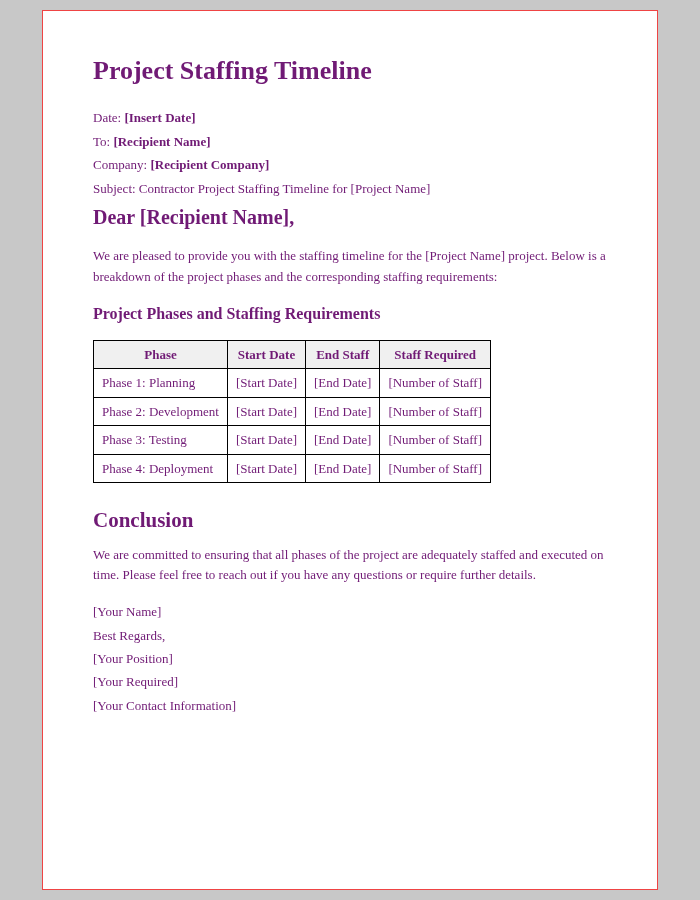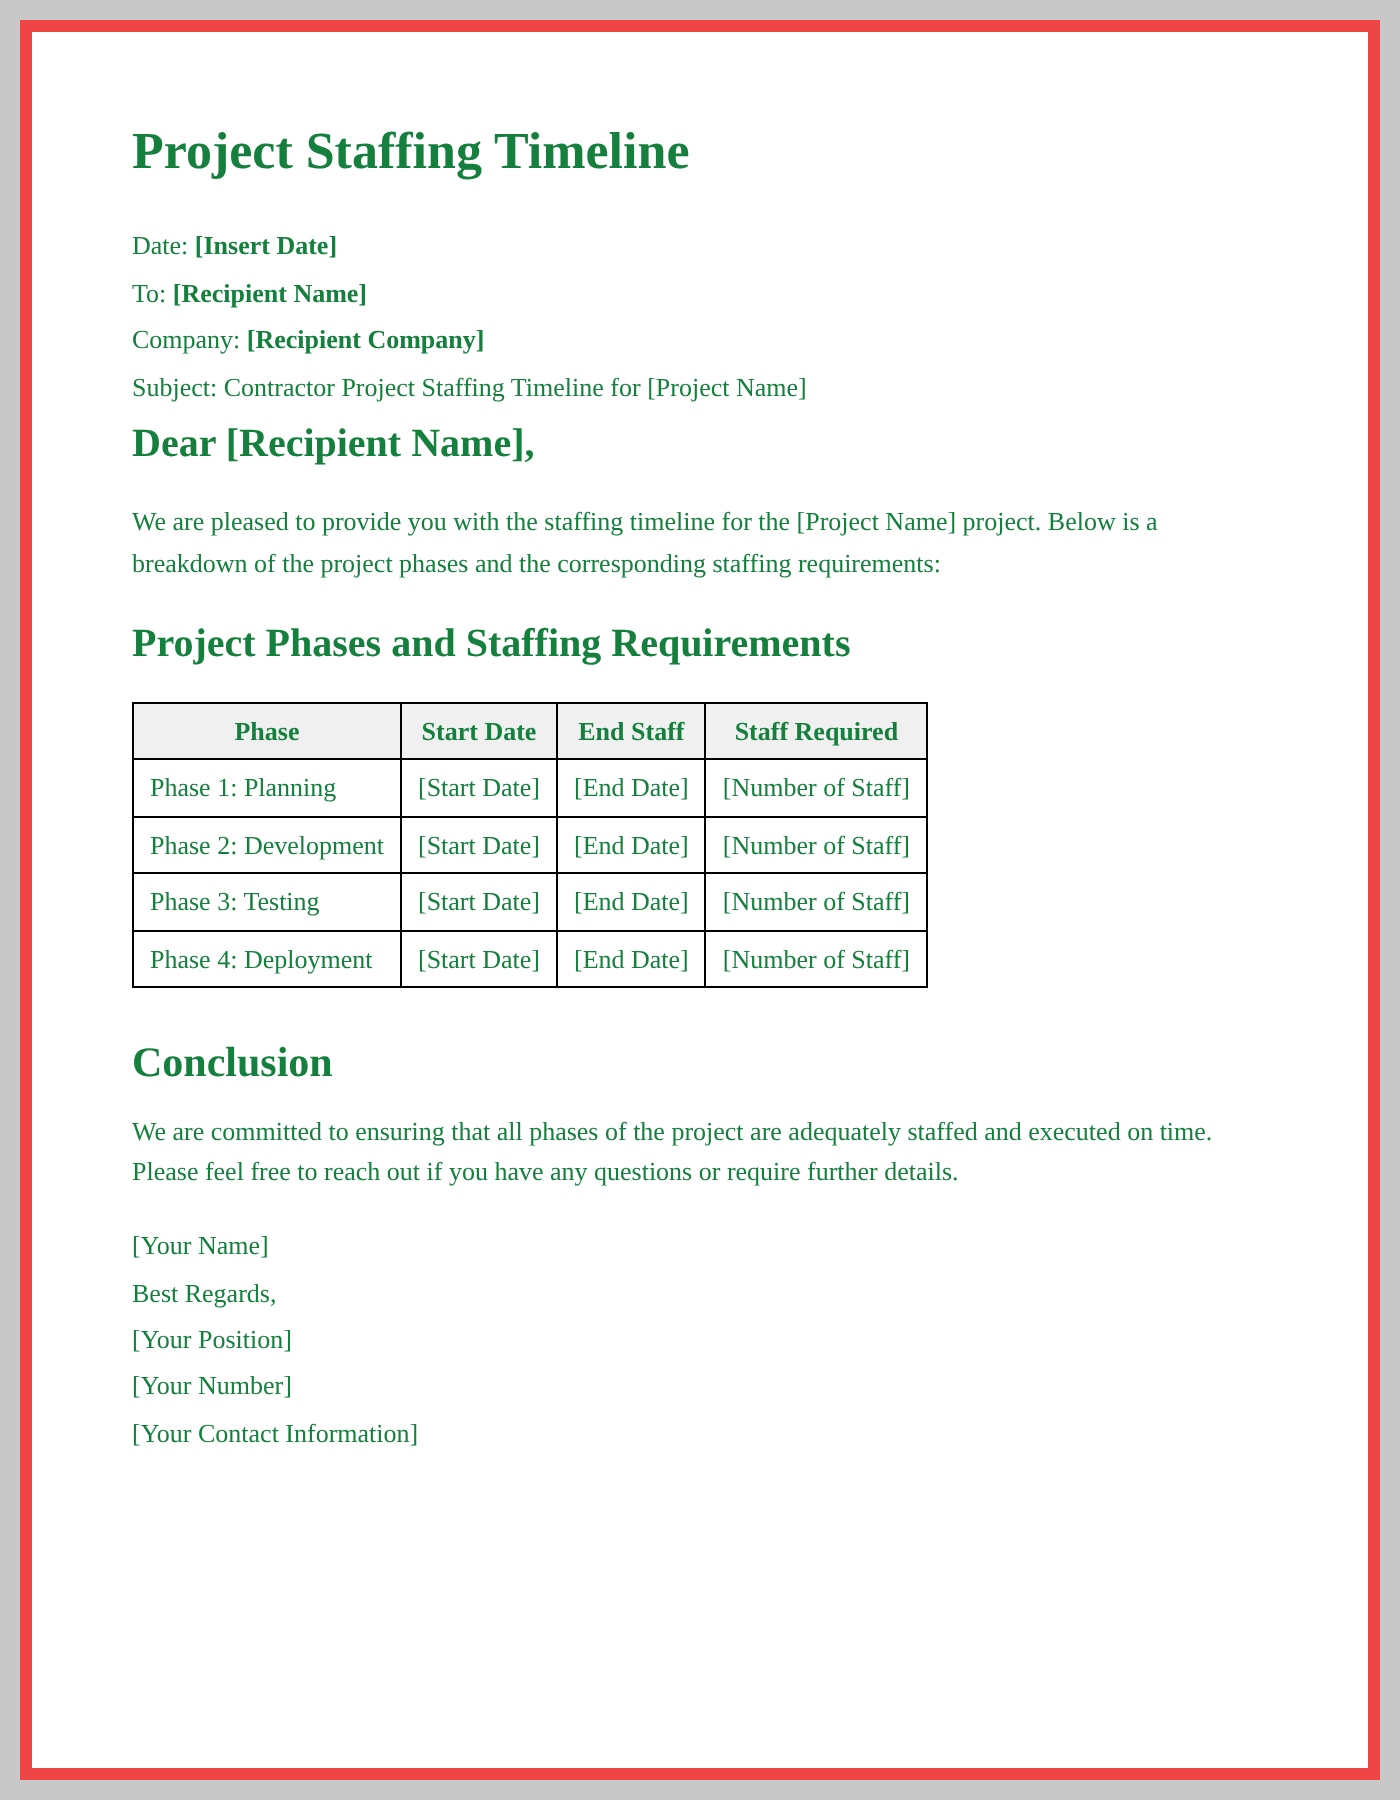--- a/index.html
+++ b/index.html
@@ -11,27 +11,27 @@
     body {
       background: #c8c8c8;
       display: flex;
       justify-content: center;
       align-items: center;
       min-height: 100vh;
       font-family: Georgia, 'Times New Roman', serif;
     }
 
     .page-container {
-      width: 680px;
+      width: 616px;
       min-height: 880px;
       background: #ffffff;
-      border: 6px solid #ef4444;
+      border: 1px solid #ef4444;
       padding: 40px 50px;
       font-size: 13px;
-      color: #15803d;
+      color: #701a75;
       line-height: 1.5;
     }
 
     .doc-title {
       font-size: 26px;
       font-weight: bold;
       margin-bottom: 18px;
       font-family: Georgia, serif;
     }
 
@@ -51,21 +51,21 @@
       font-family: Georgia, serif;
     }
 
     .body-para {
       margin-bottom: 14px;
       font-size: 13px;
       line-height: 1.6;
     }
 
     .section-heading {
-      font-size: 20px;
+      font-size: 16px;
       font-weight: bold;
       margin-bottom: 14px;
       font-family: Georgia, serif;
     }
 
     .staffing-table {
       border-collapse: collapse;
       margin-bottom: 22px;
       font-size: 13px;
     }
@@ -168,17 +168,17 @@
   </table>
 
   <div class="conclusion-heading">Conclusion</div>
 
   <p class="body-para">We are committed to ensuring that all phases of the project are adequately staffed and executed on time. Please feel free to reach out if you have any questions or require further details.</p>
 
   <div class="signature-block">
     <div>[Your Name]</div>
     <div>Best Regards,</div>
     <div>[Your Position]</div>
-    <div>[Your Number]</div>
+    <div>[Your Required]</div>
     <div>[Your Contact Information]</div>
   </div>
 
 </div>
 
 </body></html>

